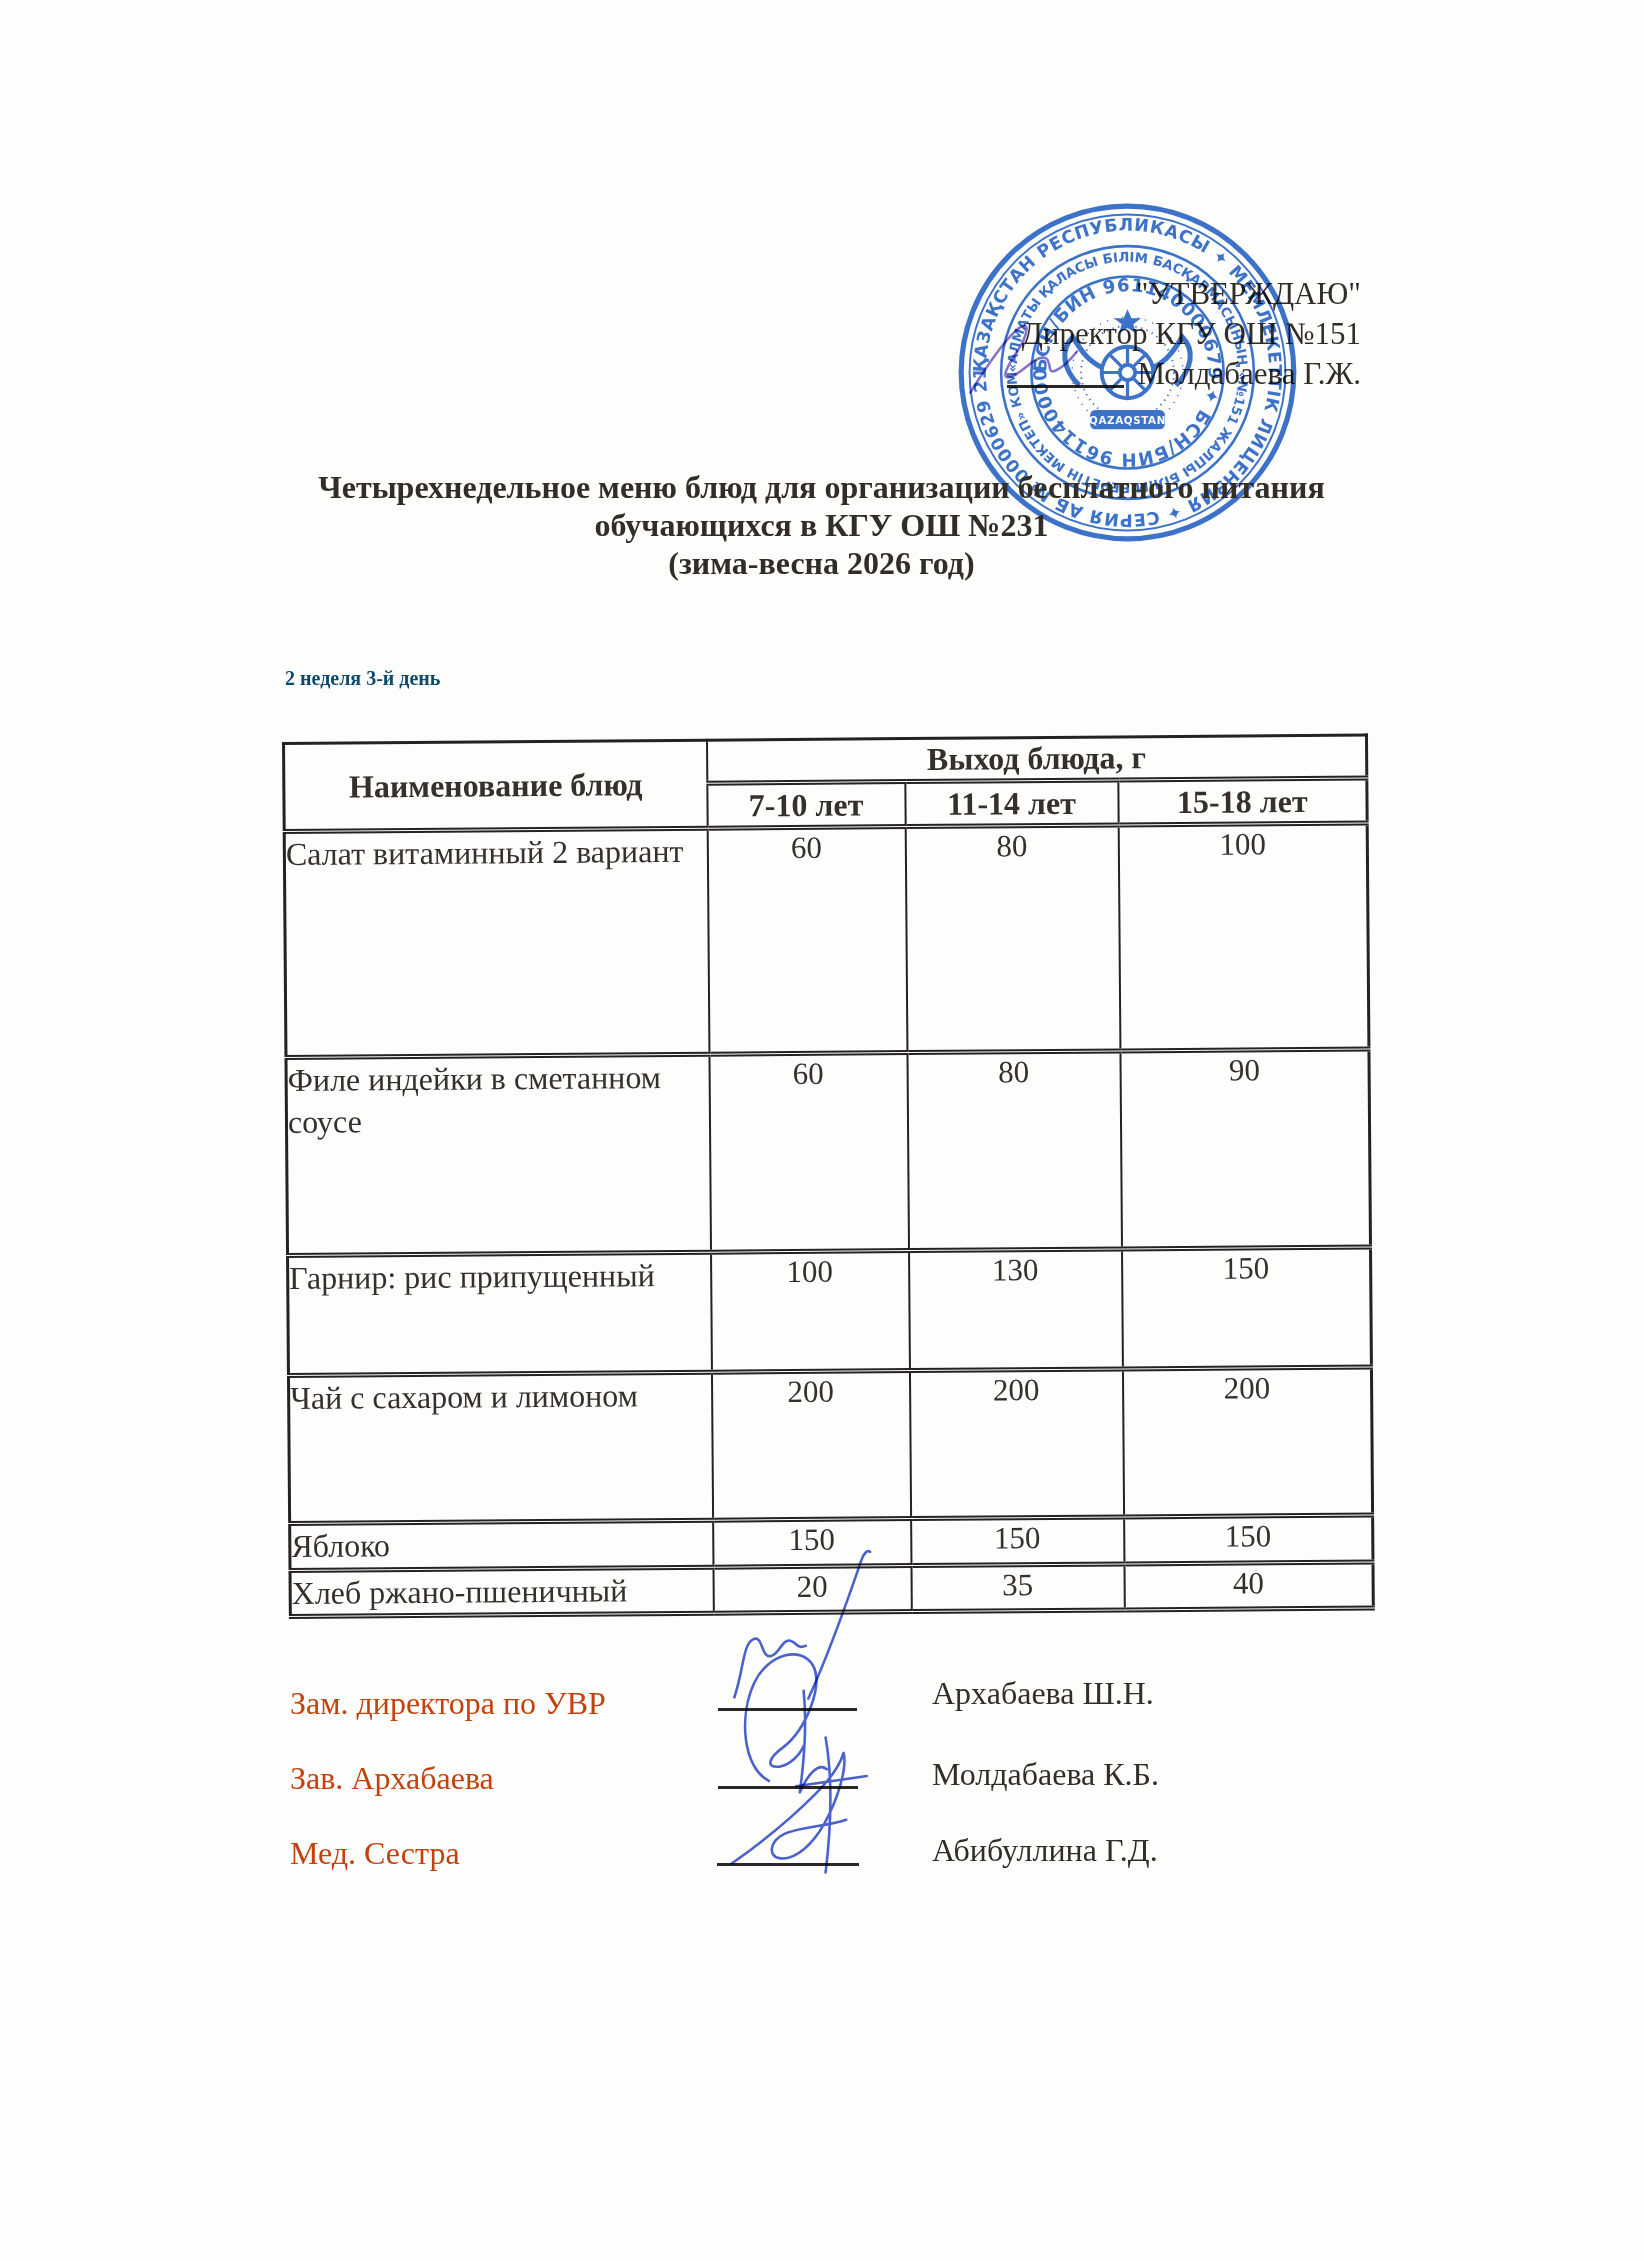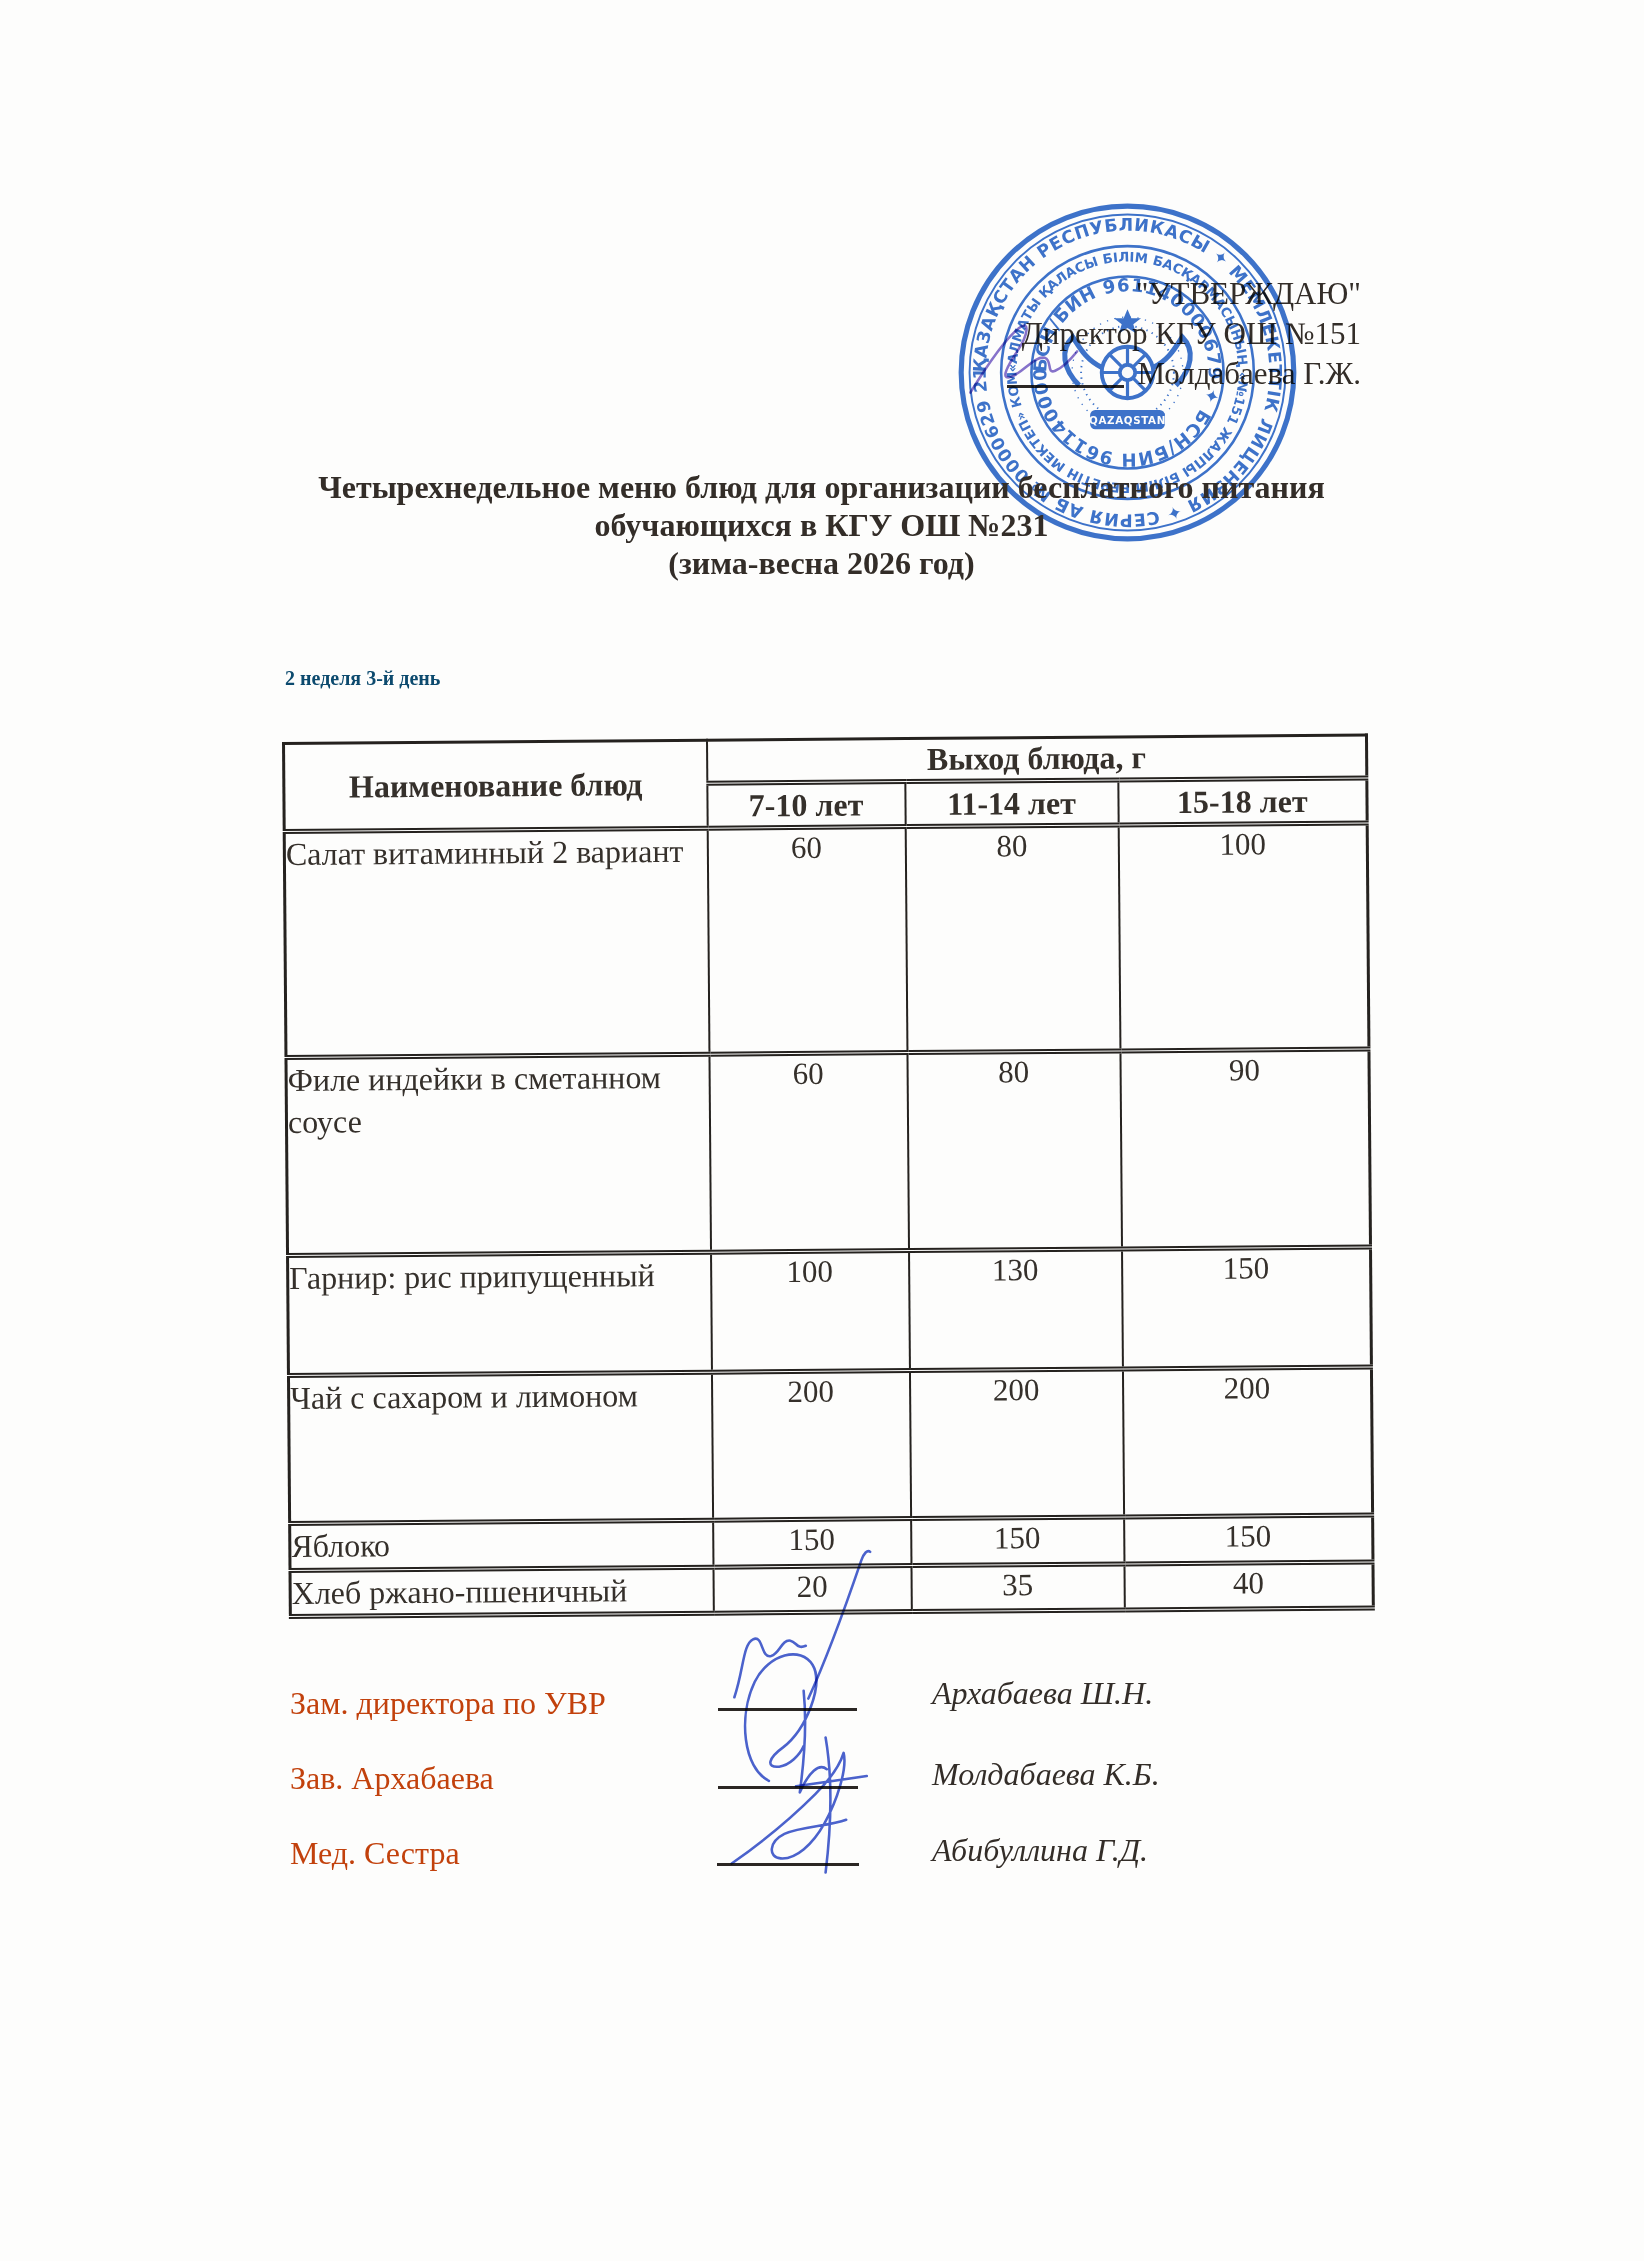--- a/index.html
+++ b/index.html
@@ -55,21 +55,21 @@
     overflow:hidden;
   }
   .menu-table{border:3.2px solid #25221f;}
   .menu-table .hdr{font-weight:bold;text-align:center;vertical-align:middle;}
   .menu-table tr.dbl td, .menu-table tr.dbl th{border-top-width:5.8px;border-top-style:double;}
   .menu-table tr.last td{border-bottom-width:5.8px;border-bottom-style:double;}
   .dish-cell{text-align:left;padding:5.2px 7.7px 0 7.7px;line-height:1.3;}
   .value-cell{text-align:center;padding-top:3.9px;font-size:31px;}
   
   .sig-label{position:absolute;left:290px;font-size:32px;color:#c2410c;white-space:nowrap;}
-  .sig-name{position:absolute;left:932px;font-size:32px;color:#332d28;white-space:nowrap;font-style:italic;}
+  .sig-name{position:absolute;left:932px;font-size:32px;color:#332d28;white-space:nowrap;}
   .sig-line{position:absolute;height:2.6px;background:#2b2724;}
   .pen{position:absolute;mix-blend-mode:multiply;}
   .pen path{fill:none;stroke:#4b63cf;stroke-width:4;stroke-linecap:round;stroke-linejoin:round;}
   .stamp-sig path{fill:none;stroke:#7a64c8;stroke-width:4;stroke-linecap:round;stroke-linejoin:round;}
 </style>
 </head>
 <body>
 
 <div class="page">
 

